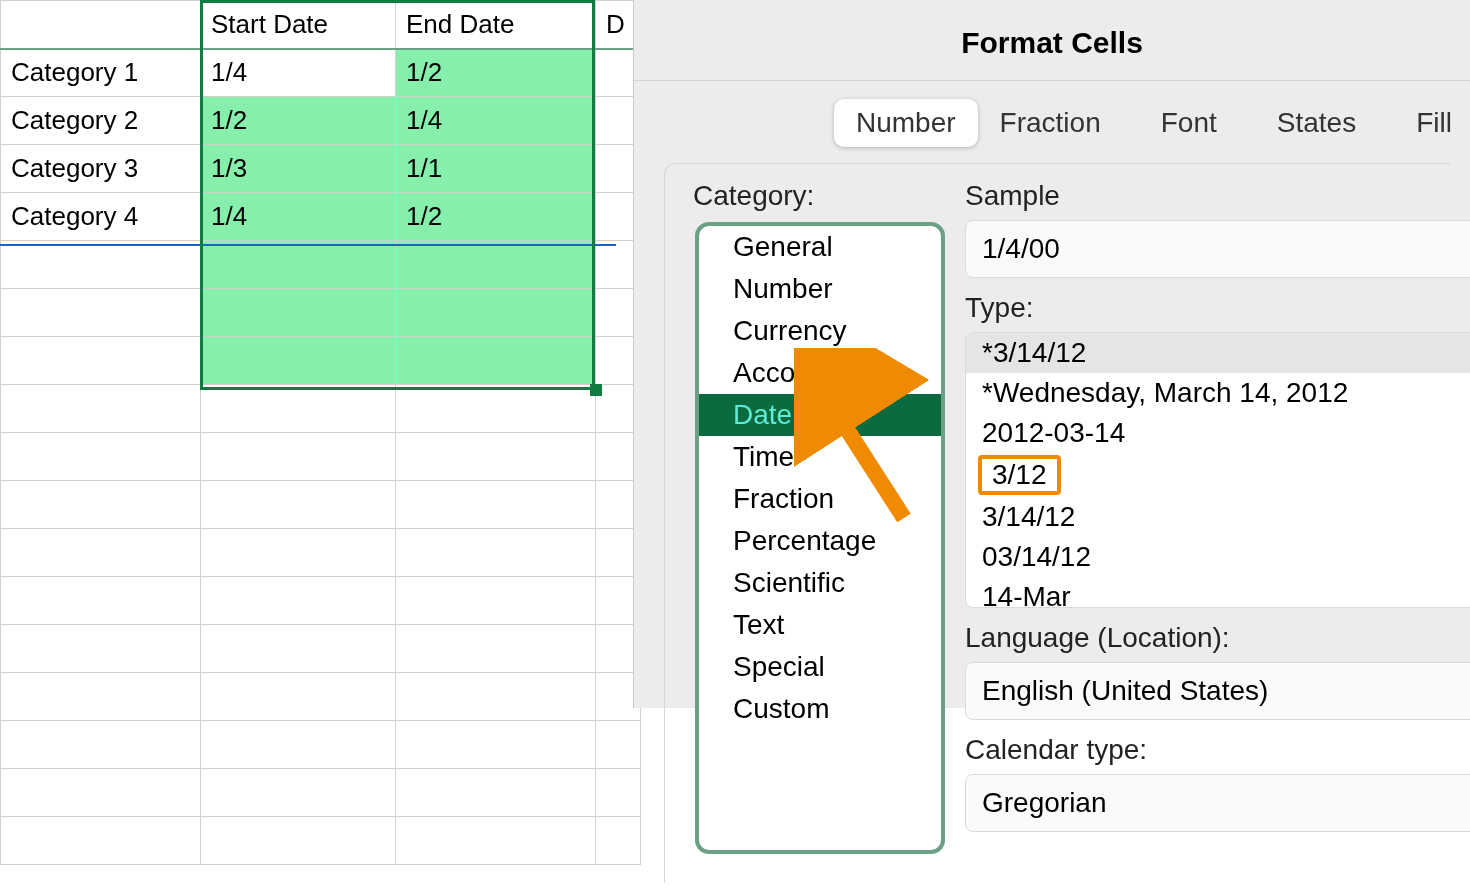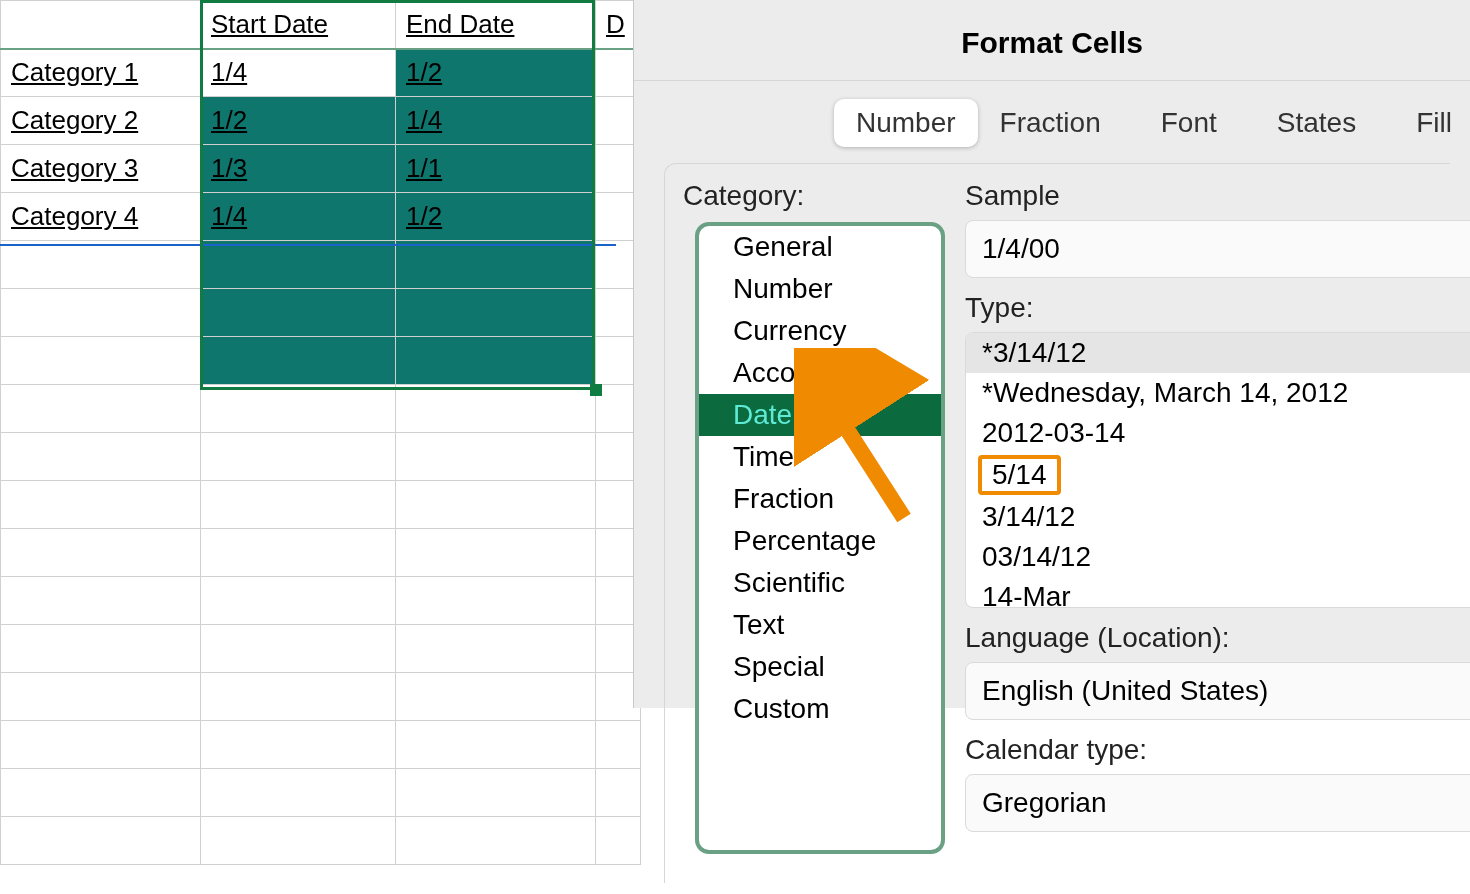--- a/index.html
+++ b/index.html
@@ -14,21 +14,20 @@
     position: relative;
   }
 
   
   .sheet {
     position: absolute;
     left: 0;
     top: 0;
     width: 640px;
     height: 894px;
-    text-decoration: underline;
   }
   table.grid {
     border-collapse: collapse;
     width: 640px;
     table-layout: fixed;
   }
   table.grid td {
     border: 1px solid #d0d0d0;
     height: 48px;
     padding: 0 10px;
@@ -41,21 +40,21 @@
   table.grid td.hdr {
     border-bottom: 2px solid #6aa084;
   }
 
   col.c0 { width: 200px; }
   col.c1 { width: 195px; }
   col.c2 { width: 200px; }
   col.c3 { width: 45px; }
 
   
-  .sel { background: #0f766e; }
+  .sel { background: #86efac; }
 
   
   .sel-outline {
     position: absolute;
     border: 3px solid #107c41;
     pointer-events: none;
   }
   .sel-outline.outer {
     left: 200px; top: 0; width: 395px; height: 390px;
   }
@@ -110,21 +109,21 @@
   }
   .tabbar .sep {
     width: 1px; height: 26px;
     background: #c3c3c3;
     margin: 0 8px;
   }
 
   .panel {
     position: relative;
     margin: 4px 20px 0 30px;
-    padding: 16px 0 0 18px;
+    padding: 16px 0 0 28px;
     border-top: 1px solid #d6d6d6;
     border-left: 1px solid #d6d6d6;
     border-top-left-radius: 12px;
     height: 720px;
   }
 
   .label { font-size: 28px; color: #222; }
 
   .cat-list {
     position: absolute;
@@ -358,21 +357,21 @@
         <div class="label">Sample</div>
         <div class="sample-box">1/4/00</div>
       </div>
 
       <div class="field">
         <div class="label">Type:</div>
         <div class="type-list">
           <div class="type-item selected">*3/14/12</div>
           <div class="type-item">*Wednesday, March 14, 2012</div>
           <div class="type-item">2012-03-14</div>
-          <div><span class="type-item highlight">5/14</span></div>
+          <div><span class="type-item highlight">3/12</span></div>
           <div class="type-item">3/14/12</div>
           <div class="type-item">03/14/12</div>
           <div class="type-item">14-Mar</div>
 
         </div>
       </div>
 
       <div class="field">
         <div class="label">Language (Location):</div>
         <div class="lang-box">English (United States)</div>

